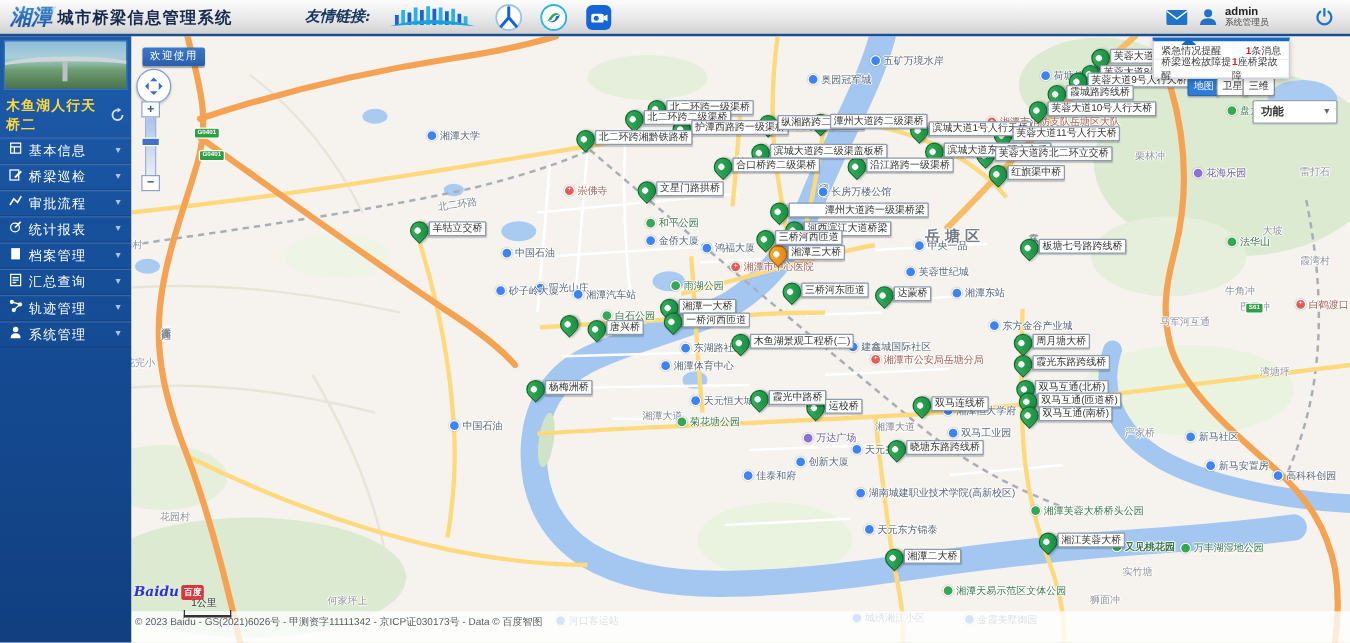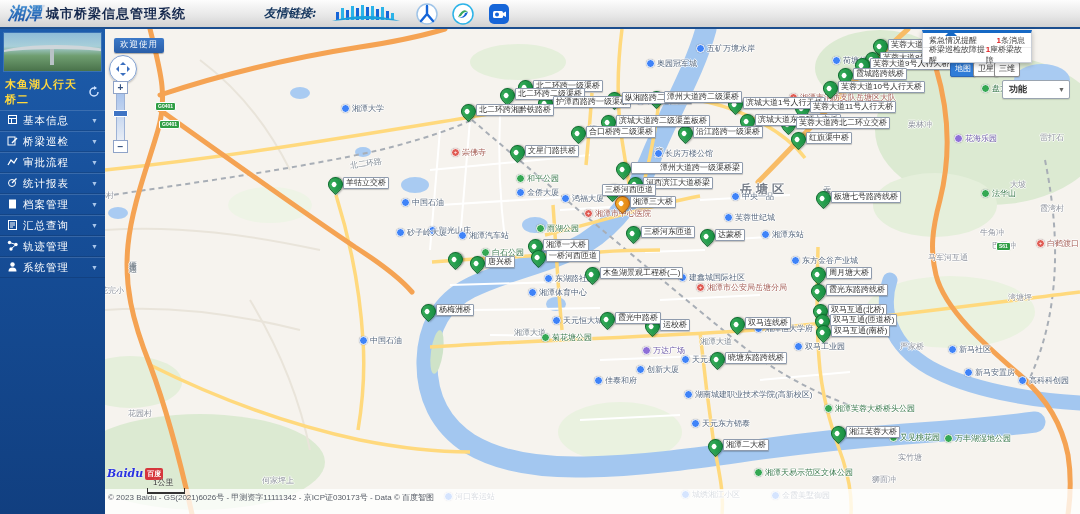--- a/index.html
+++ b/index.html
@@ -5,21 +5,21 @@
   html,body{margin:0;padding:0;width:1080px;height:514px;overflow:hidden;
     font-family:"Liberation Sans","DejaVu Sans",sans-serif;background:#e9e9e9;}
   
   #hdr{position:absolute;left:0;top:0;width:1080px;height:27px;
     background:linear-gradient(#fdfdfd,#e6e6e6 60%,#d2d2d2);
     border-bottom:2px solid #1b4e8e;display:flex;align-items:center;z-index:50;}
   .brand{font:italic bold 17px "DejaVu Serif",serif;margin-left:8px;
     background:linear-gradient(#55ace8,#0d47a1);-webkit-background-clip:text;background-clip:text;color:transparent;
     text-shadow:0 0 1px rgba(30,80,160,.25);}
   .apptitle{font-weight:bold;font-size:13px;color:#16294e;margin-left:4px;letter-spacing:1px;}
-  .links-label{font:italic bold 12px "DejaVu Serif",serif;color:#15365e;margin-left:78px;}
+  .links-label{font:italic bold 12px "DejaVu Serif",serif;color:#15365e;margin-left:58px;}
   .plogo{margin-left:14px;display:inline-flex;align-items:center;}
   .hright{margin-left:auto;display:flex;align-items:center;gap:7px;margin-right:12px;}
   .hicon{width:18px;height:16px;display:inline-flex;align-items:center;justify-content:center;cursor:pointer;}
   .utext{line-height:1;margin-left:-2px;}
   .uname{font-size:9px;font-weight:bold;color:#222;}
   .urole{font-size:7px;color:#444;margin-top:1px;}
   #power{margin-left:28px;}
   
   #sidebar{position:absolute;left:0;top:29px;width:105px;height:485px;
     background:linear-gradient(180deg,#1d5cab 0%,#164e98 40%,#113f80 100%);z-index:20;}
@@ -143,20 +143,44 @@
   </span>
   <span class="plogo">
     <svg width="22" height="22" viewBox="0 0 22 22">
       <rect x="1" y="1" width="20" height="20" rx="5" fill="#1565d8"></rect>
       <rect x="5" y="8" width="10" height="7" rx="1.5" fill="#fff"></rect>
       <path d="M15,10 L18,8.5 L18,14 L15,12.5 Z" fill="#fff"></path>
       <circle cx="9" cy="11.5" r="2" fill="#1565d8"></circle>
     </svg>
   </span>
 
+  <span class="hright">
+    <span class="hicon">
+      <svg width="17" height="12" viewBox="0 0 17 12">
+        <rect x="0" y="0" width="17" height="12" rx="1.5" fill="#1f74c8"></rect>
+        <path d="M0.5,1 L8.5,7 L16.5,1" stroke="#fff" stroke-width="1.2" fill="none"></path>
+      </svg>
+    </span>
+    <span class="hicon">
+      <svg width="15" height="15" viewBox="0 0 15 15">
+        <circle cx="7.5" cy="4.5" r="3.2" fill="#1f74c8"></circle>
+        <path d="M1,14 Q1,8.5 7.5,8.5 Q14,8.5 14,14 Z" fill="#1f74c8"></path>
+      </svg>
+    </span>
+    <span class="utext">
+      <div class="uname">admin</div>
+      <div class="urole">系统管理员</div>
+    </span>
+    <span class="hicon" id="power">
+      <svg width="15" height="15" viewBox="0 0 15 15">
+        <path d="M4.2,3.4 A5.6,5.6 0 1 0 10.8,3.4" stroke="#1f74c8" stroke-width="1.8" fill="none" stroke-linecap="round"></path>
+        <line x1="7.5" y1="1" x2="7.5" y2="6.5" stroke="#1f74c8" stroke-width="1.8" stroke-linecap="round"></line>
+      </svg>
+    </span>
+  </span>
 </div>
 
 <div id="sidebar">
   <div id="photo">
     <div class="deck"></div>
     <div class="pier"></div>
   </div>
   <div id="stitle">
     <span class="t">木鱼湖人行天桥二</span>
     <span class="rf">
@@ -469,21 +493,21 @@
         <span class="pl" style="color: rgb(86, 103, 125);">佳泰和府</span>
       </div>
       <div class="poi" style="left: 579px; top: 360px;">
         <span class="dot" style="background: rgb(63, 131, 248);"></span>
         <span class="pl" style="color: rgb(86, 103, 125);">湖南城建职业技术学院(高新校区)</span>
       </div>
       <div class="poi" style="left: 649px; top: 294px;">
         <span class="dot" style="background: rgb(63, 131, 248);"></span>
         <span class="pl" style="color: rgb(86, 103, 125);">湘潭恒大学府</span>
       </div>
-      <div class="poi" style="left: 653px; top: 312px; margin-left: 36px;">
+      <div class="poi" style="left: 653px; top: 312px;">
         <span class="dot" style="background: rgb(63, 131, 248);"></span>
         <span class="pl" style="color: rgb(86, 103, 125);">双马工业园</span>
       </div>
       <div class="poi" style="left: 626px; top: 162px;">
         <span class="dot" style="background: rgb(63, 131, 248);"></span>
         <span class="pl" style="color: rgb(86, 103, 125);">中央一品</span>
       </div>
       <div class="poi" style="left: 619px; top: 183px;">
         <span class="dot" style="background: rgb(63, 131, 248);"></span>
         <span class="pl" style="color: rgb(86, 103, 125);">芙蓉世纪城</span>
@@ -521,21 +545,21 @@
         <span class="pl" style="color: rgb(109, 90, 168);">花海乐园</span>
       </div>
       <div class="poi" style="left: 684px; top: 63px;">
         <span class="dot" style="background: rgb(224, 93, 85);">+</span>
         <span class="pl" style="color: rgb(163, 91, 82);">湘潭市消防支队岳塘区大队</span>
       </div>
       <div class="poi" style="left: 719px; top: 374px;">
         <span class="dot" style="background: rgb(52, 168, 83);"></span>
         <span class="pl" style="color: rgb(56, 120, 75);">湘潭芙蓉大桥桥头公园</span>
       </div>
-      <div class="poi" style="left: 784px; top: 403px;">
+      <div class="poi" style="left: 784px; top: 403px; font-weight: bold;">
         <span class="dot" style="background: rgb(52, 168, 83);"></span>
         <span class="pl" style="color: rgb(56, 120, 75);">又见桃花园</span>
       </div>
       <div class="poi" style="left: 839px; top: 404px;">
         <span class="dot" style="background: rgb(52, 168, 83);"></span>
         <span class="pl" style="color: rgb(56, 120, 75);">万丰湖湿地公园</span>
       </div>
       <div class="poi" style="left: 649px; top: 438px;">
         <span class="dot" style="background: rgb(52, 168, 83);"></span>
         <span class="pl" style="color: rgb(56, 120, 75);">湘潭天易示范区文体公园</span>
@@ -590,21 +614,21 @@
       <div class="chip" style="left: 650px; top: 85px;">滨城大道东二环立交桥</div>
       <div class="pin" style="left: 405px; top: 116px;"></div>
       <div class="chip" style="left: 420px; top: 116px;">文星门路拱桥</div>
       <div class="pin" style="left: 223px; top: 148px;"></div>
       <div class="chip" style="left: 238px; top: 148px;">羊牯立交桥</div>
       <div class="pin" style="left: 511px; top: 133px;"></div>
       <div class="chip" style="left: 526px; top: 133px; padding-left: 28px;">潭州大道跨一级渠桥梁</div>
       <div class="pin" style="left: 523px; top: 148px;"></div>
       <div class="chip" style="left: 538px; top: 148px;">河西滨江大道桥梁</div>
       <div class="pin" style="left: 500px; top: 155px;"></div>
-      <div class="chip" style="left: 497px; top: 155px;">三桥河西匝道</div>
+      <div class="chip" style="left: 515px; top: 155px;">三桥河西匝道</div>
       <div class="pin orange" style="left: 510px; top: 167px;"></div>
       <div class="chip" style="left: 525px; top: 167px;">湘潭三大桥</div>
       <div class="pin" style="left: 521px; top: 197px;"></div>
       <div class="chip" style="left: 536px; top: 197px;">三桥河东匝道</div>
       <div class="pin" style="left: 595px; top: 200px;"></div>
       <div class="chip" style="left: 610px; top: 200px;">达蒙桥</div>
       <div class="pin" style="left: 711px; top: 162px;"></div>
       <div class="chip" style="left: 726px; top: 162px;">板塘七号路跨线桥</div>
       <div class="pin" style="left: 423px; top: 210px;"></div>
       <div class="chip" style="left: 438px; top: 210px;">湘潭一大桥</div>

